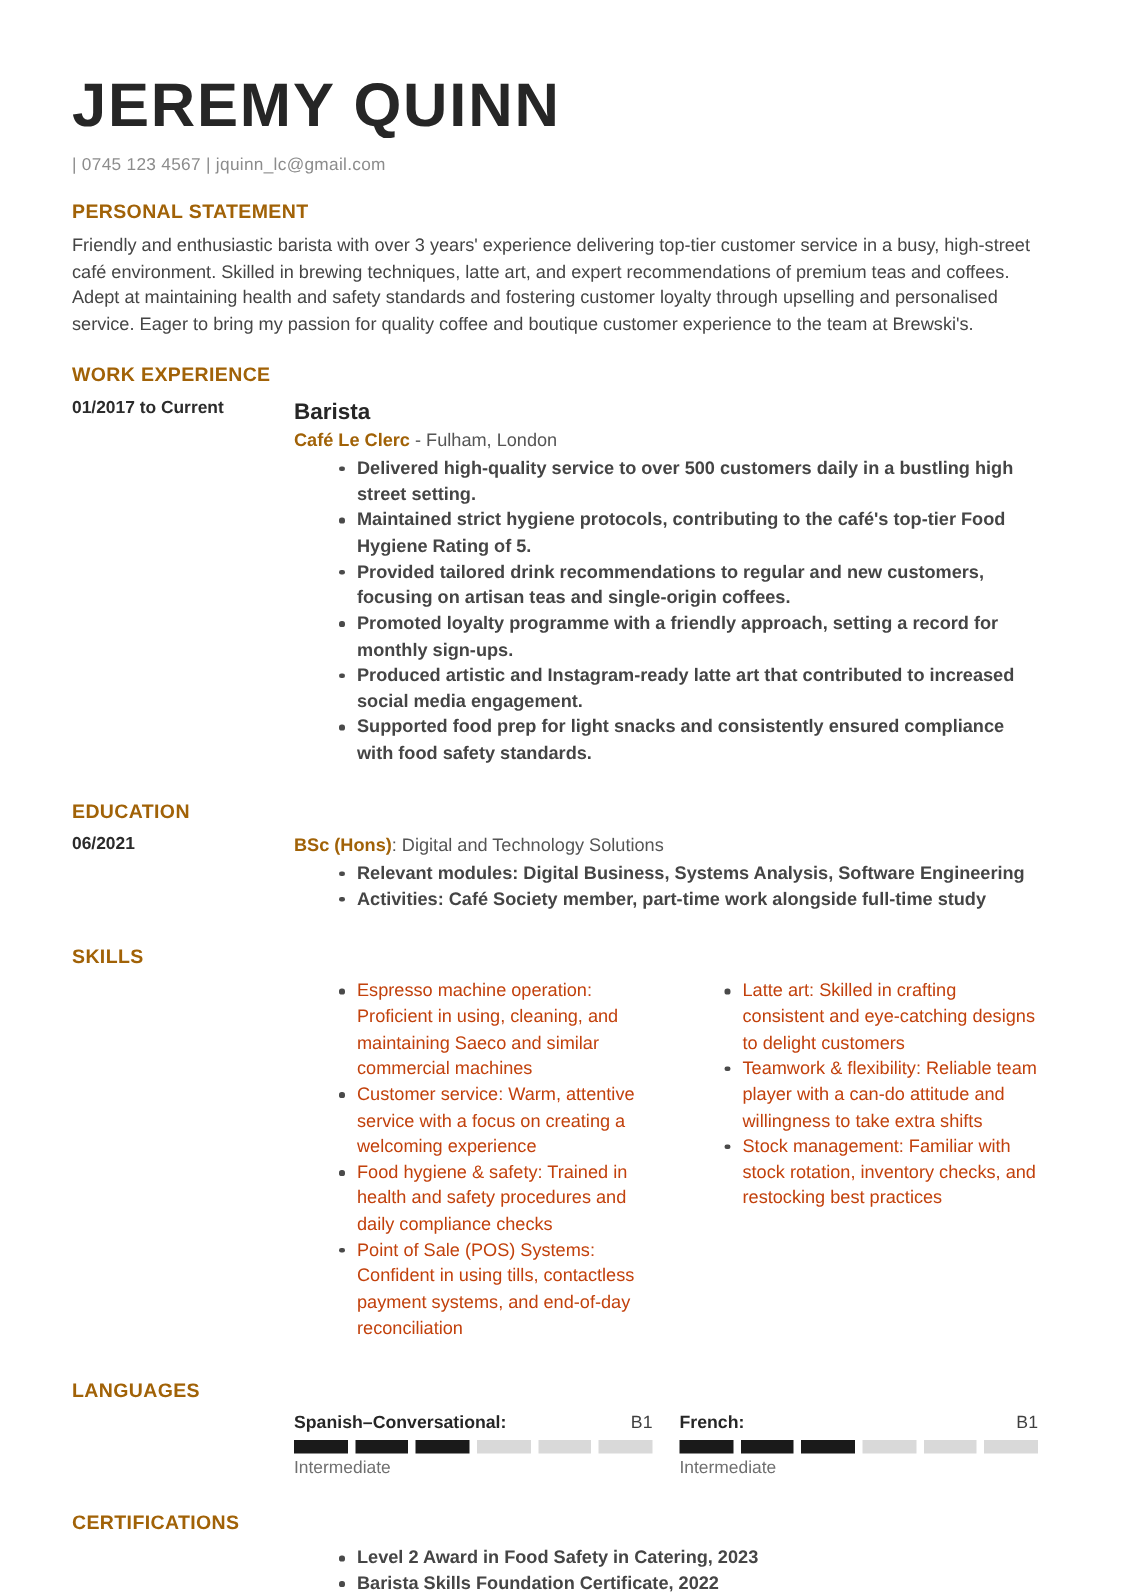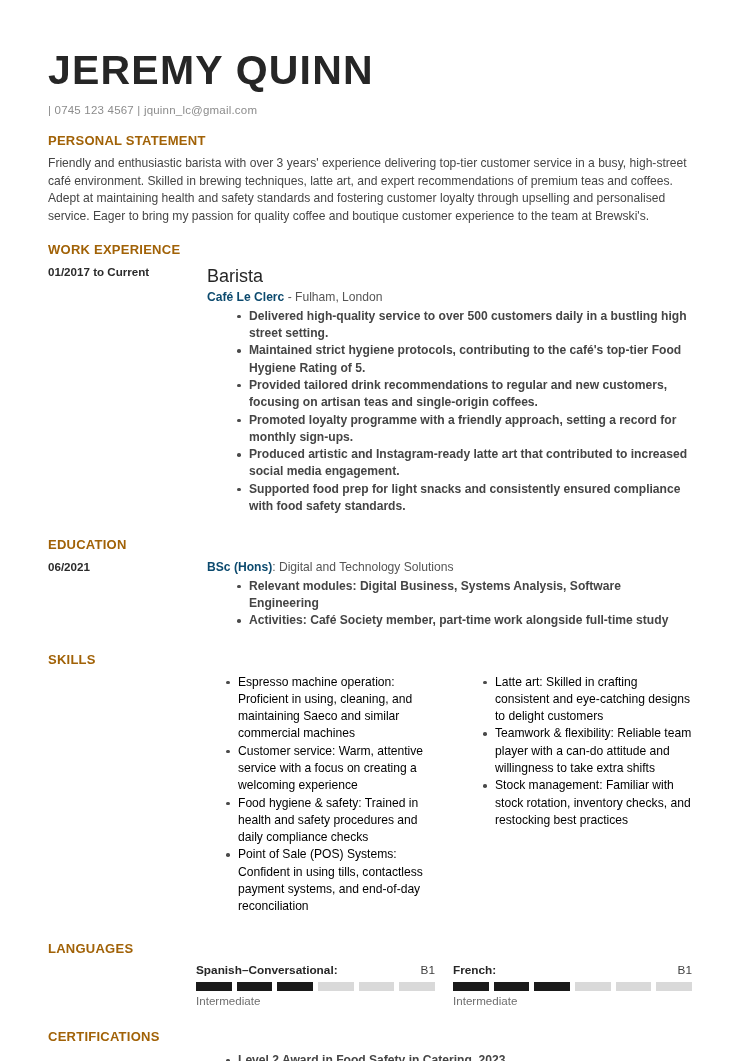--- a/index.html
+++ b/index.html
@@ -26,45 +26,45 @@
   
   .section{margin-top:17px;}
   .sec-head{
     font-size:13px;font-weight:700;color:#a16207;
     letter-spacing:.25px;margin-bottom:7px;
     font-family:"Liberation Sans", sans-serif;
   }
   .para{font-size:12.1px;line-height:1.45;color:#454545;}
 
   
-  .entry{display:flex;align-items:flex-start;gap:11px;}
+  .entry{display:flex;align-items:flex-start;}
   .col-date{width:148px;flex:0 0 148px;font-size:11.6px;font-weight:700;color:#2b2b2b;padding-top:1px;}
   .col-body{flex:1;min-width:0;}
-  .job-title{font-size:18px;font-weight:400;color:#262626;line-height:1.4;}
+  .job-title{font-size:15px;font-weight:700;color:#262626;line-height:1.4;}
   .job-org{font-size:12.1px;line-height:1.45;color:#555;}
-  .job-org b{color:#0c4a6e;font-weight:700;}
+  .job-org b{color:#a16207;font-weight:700;}
 
   ul.bullets{margin:1px 0 0 0;padding-left:30px;list-style:none;}
   ul.bullets li{
     position:relative;font-size:12.1px;line-height:1.43;color:#454545;
     padding-left:12px;margin-bottom:0px;font-weight:bold;
   }
   ul.bullets li::before{
     content:"";position:absolute;left:0;top:7px;
     width:3.5px;height:3.5px;border-radius:50%;background:#4a4a4a;
   }
 
   
   .skills-wrap{display:flex;padding-left:0;}
   .skills-spacer{width:148px;flex:0 0 148px;}
   .skills-cols{flex:1;display:flex;gap:18px;}
   .skills-col{flex:1;min-width:0;}
   .skills-col ul{margin:0;padding-left:30px;list-style:none;}
   .skills-col li{
-    position:relative;font-size:12.1px;line-height:1.43;color:#000000;
+    position:relative;font-size:12.1px;line-height:1.43;color:#c2410c;
     padding-left:12px;margin-bottom:0px;
   }
   .skills-col li::before{
     content:"";position:absolute;left:0;top:7px;
     width:3.5px;height:3.5px;border-radius:50%;background:#4a4a4a;
   }
 
   
   .lang-wrap{display:flex;padding-left:0;margin-top:2px;}
   .lang-spacer{width:148px;flex:0 0 148px;}

